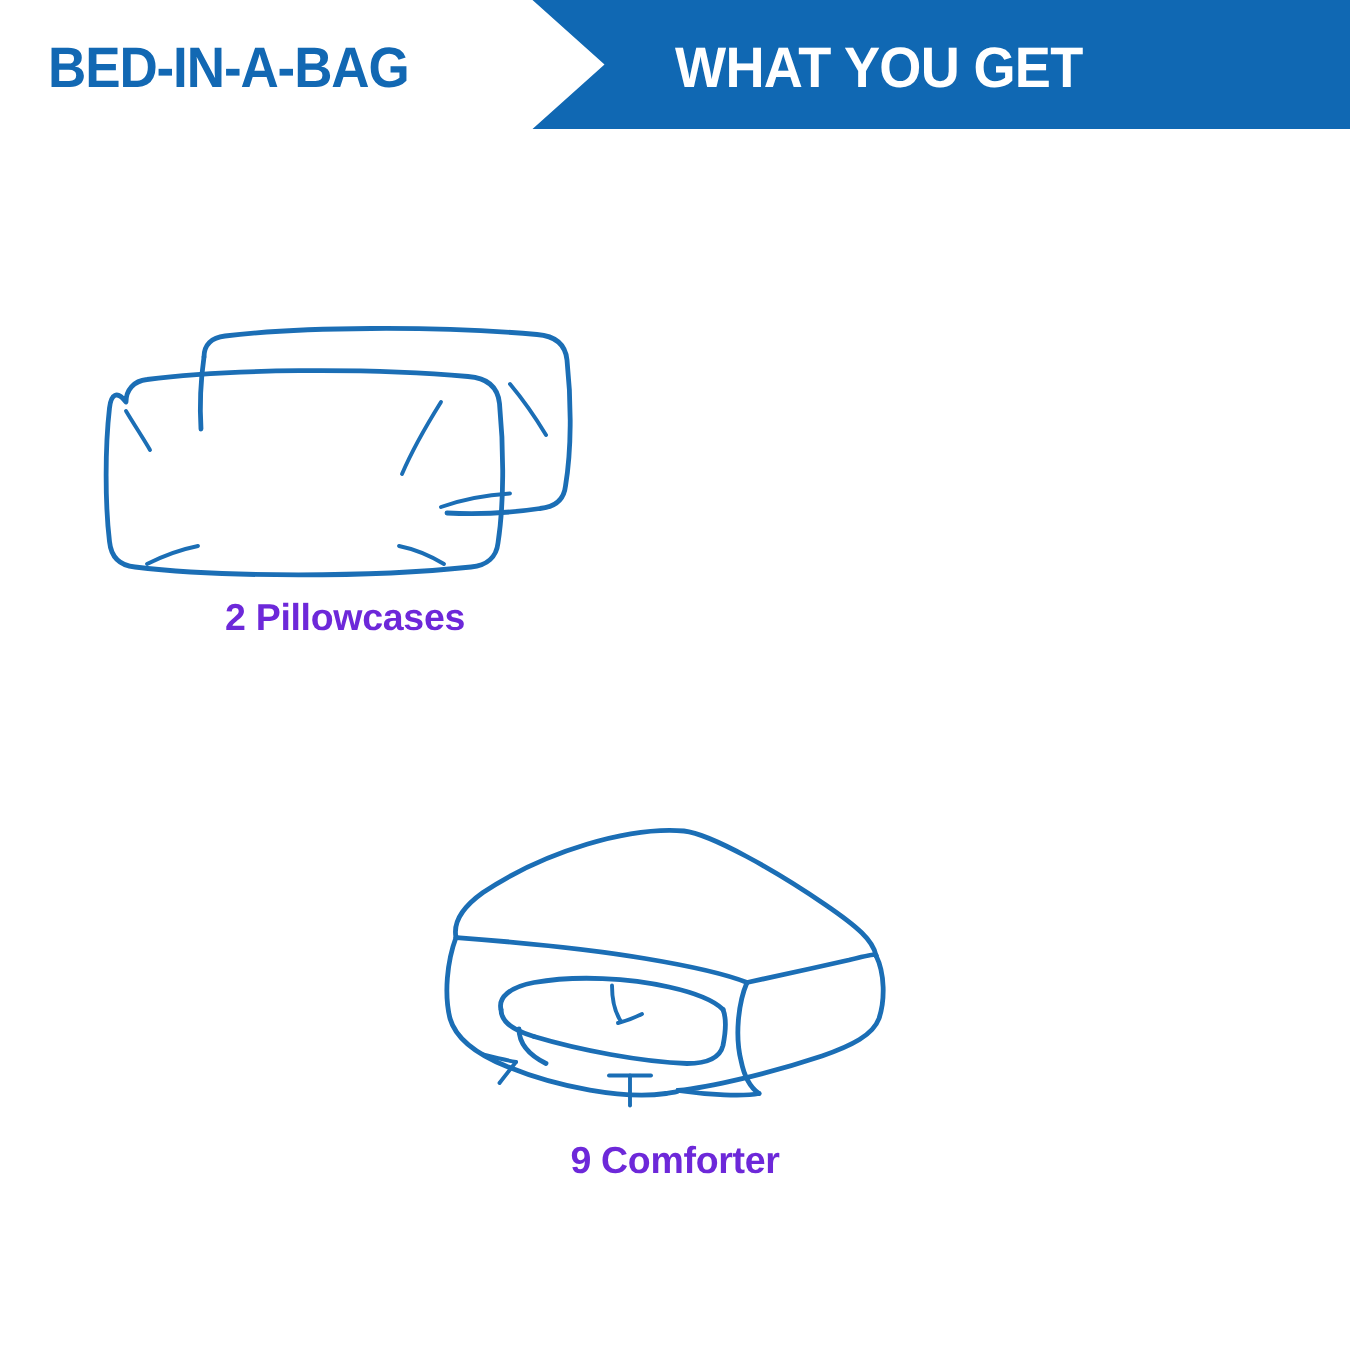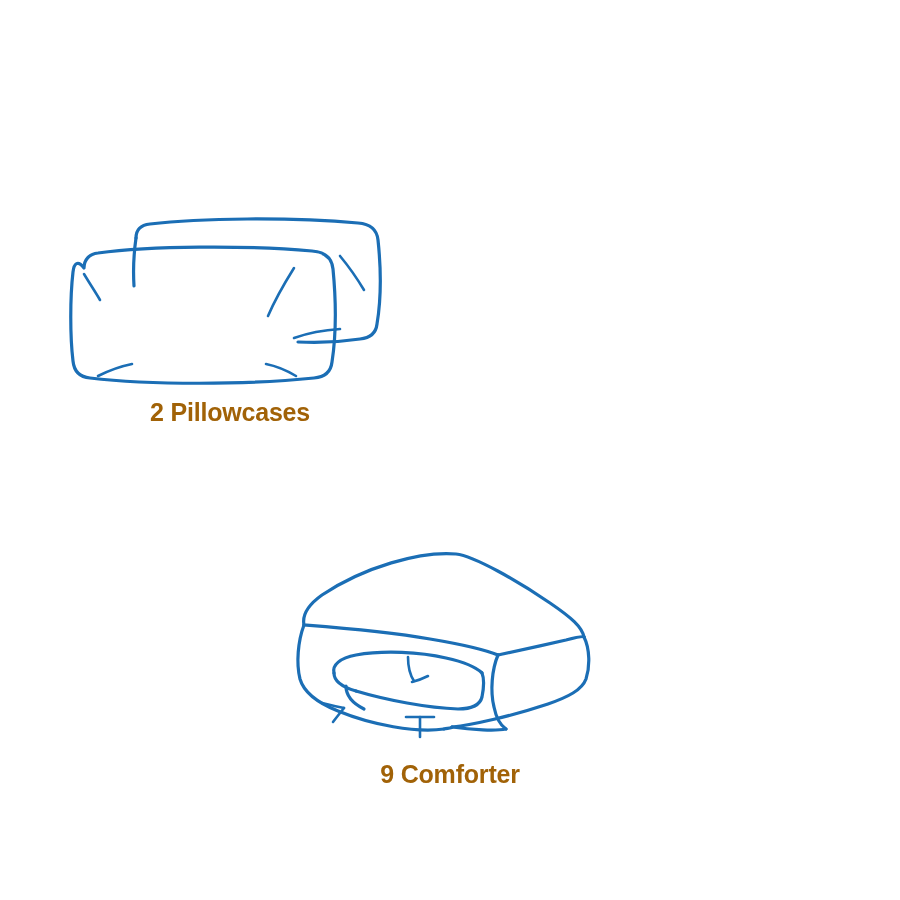--- a/index.html
+++ b/index.html
@@ -75,21 +75,21 @@
     position: absolute;
     left: 0;
     top: 0;
   }
   .item-caption {
     position: absolute;
     width: 100%;
     text-align: center;
     font-size: 25px;
     font-weight: bold;
-    color: #a16207;
+    color: #6d28d9;
     letter-spacing: -0.2px;
     white-space: nowrap;
   }
 
   
   #item-pillowcases {
     left: 40px;
     top: 190px;
     width: 380px;
     height: 260px;
@@ -125,20 +125,27 @@
     stroke-width: 2.6;
     stroke-linecap: round;
     stroke-linejoin: round;
   }
 </style>
 </head>
 <body>
 
 <div class="infographic">
 
+  <div class="header">
+    <svg class="header-banner-svg" width="900" height="90" viewBox="0 0 900 90">
+      <path d="M 355 0 L 900 0 L 900 86 L 355 86 L 403 43 Z" fill="#1068b3"></path>
+    </svg>
+    <div class="header-title-left">BED-IN-A-BAG</div>
+    <div class="header-title-right">WHAT YOU GET</div>
+  </div>
 
   <div class="item" id="item-pillowcases">
     <svg class="item-art" width="380" height="200" viewBox="0 0 380 200">
 
       <path class="sketch" d="M 96 48
         C 96 40 101 35 110 34
         C 160 28 250 27 318 33
         C 331 34 337 40 338 50
         C 341 78 341 110 337 134
         C 336 143 330 148 320 149

